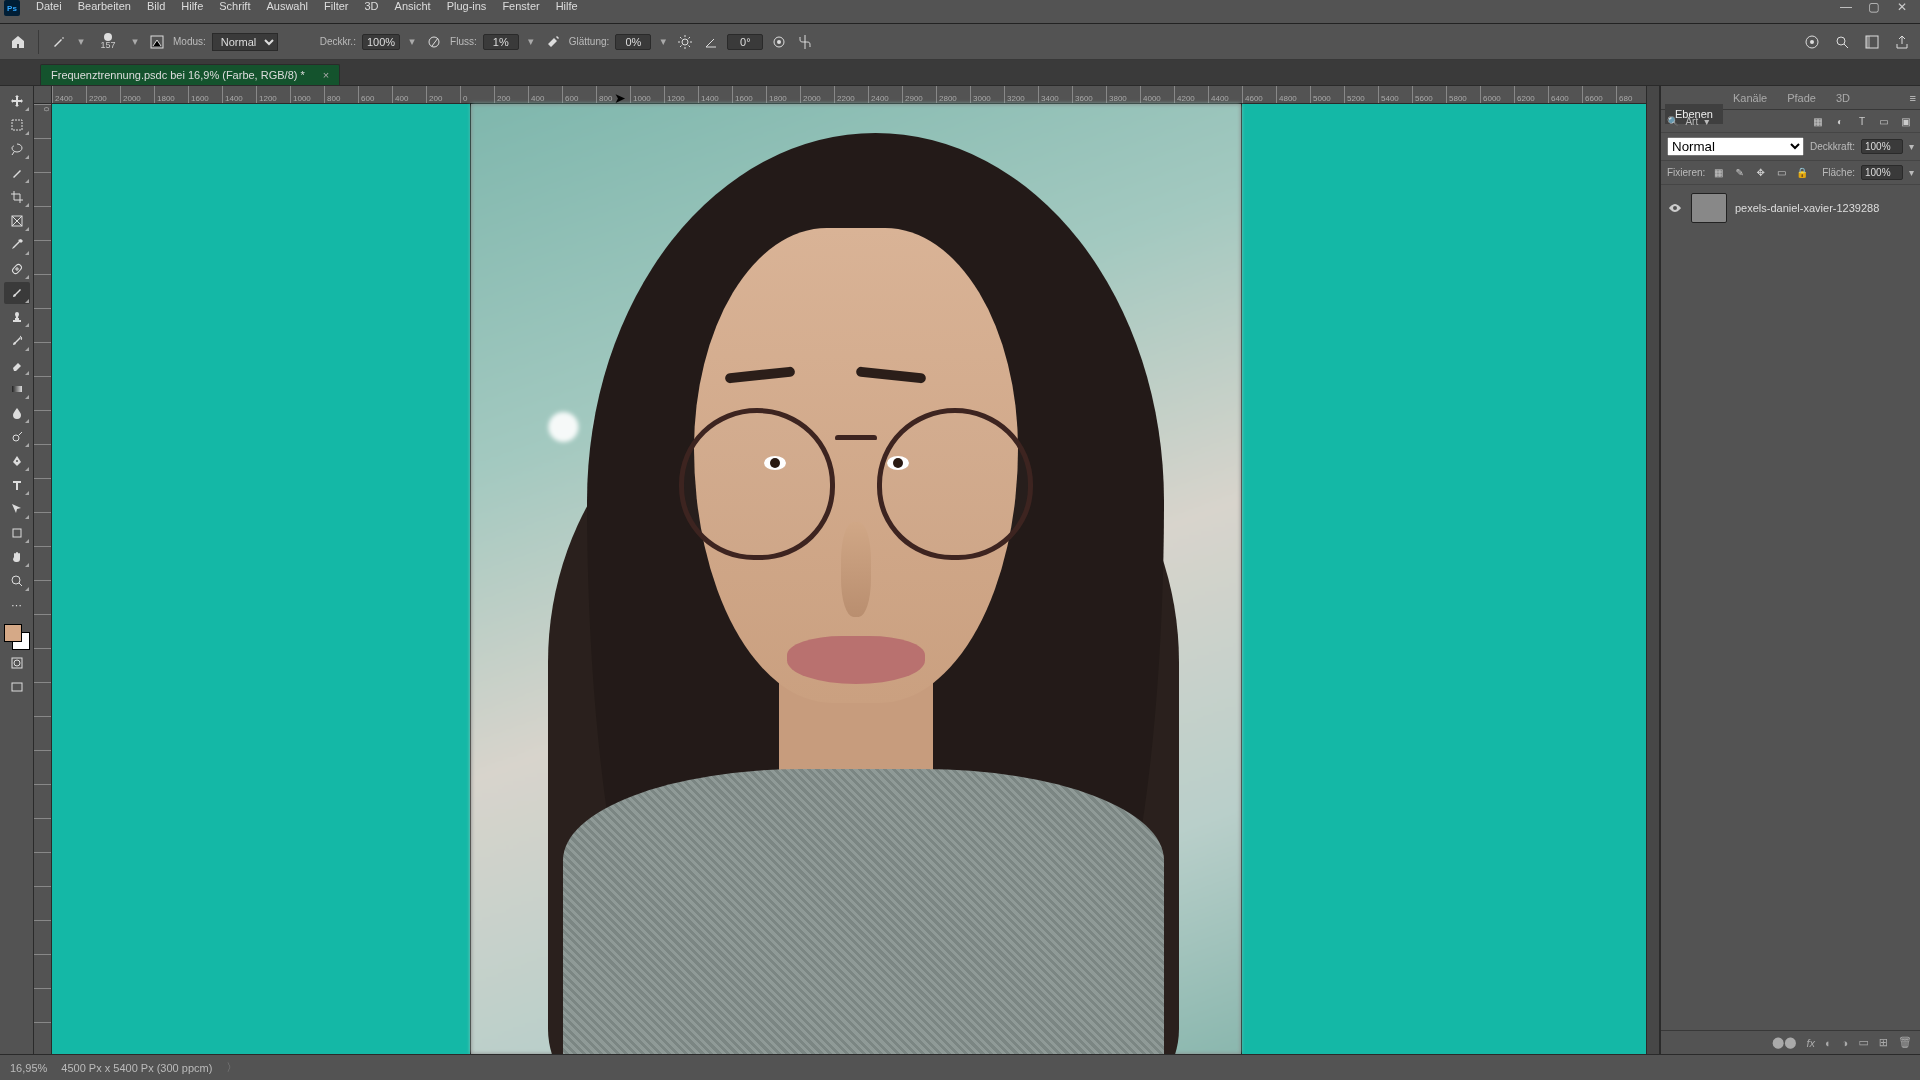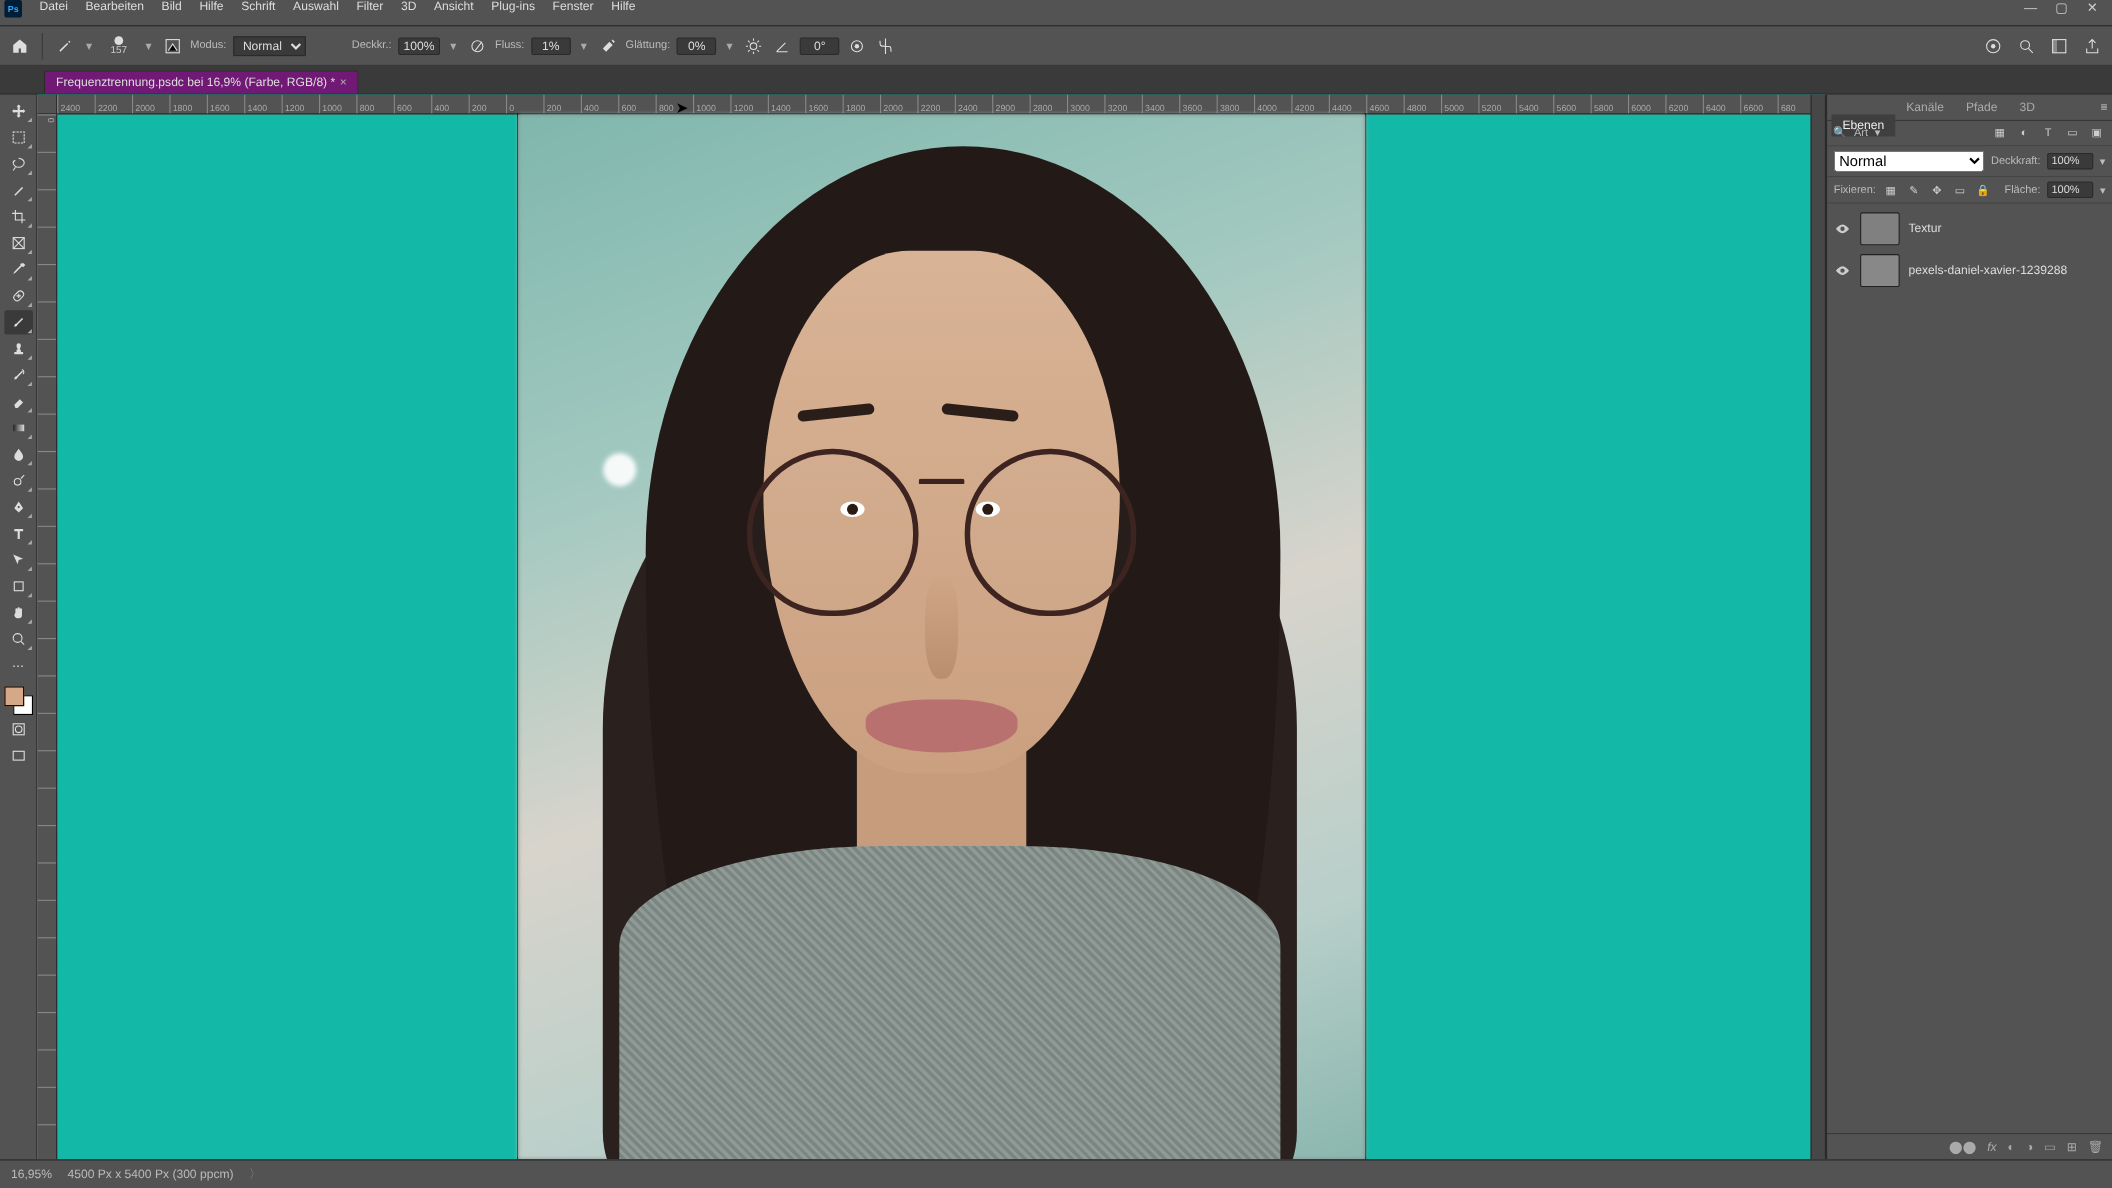--- a/index.html
+++ b/index.html
@@ -20,21 +20,21 @@
 .optionsbar .dd { width:12px; text-align:center; color:#aaa;}
 .optionsbar select { background:#3a3a3a; border:1px solid #2a2a2a; color:#ddd; padding:1px 4px; font-size:11px;}
 .optionsbar .lbl { color:#bbb; font-size:10px;}
 .optionsbar .right { margin-left:auto; display:flex; gap:10px; align-items:center;}
 .brush-thumb { width:30px; display:flex; flex-direction:column; align-items:center; line-height:1;}
 .brush-thumb .dot{width:8px;height:8px;border-radius:50%;background:#ddd;}
 .brush-thumb .num{font-size:9px;color:#ccc;}
 
 
 .tabbar { height: 26px; background: #3a3a3a; display: flex; align-items: flex-end; padding-left: 40px; border-bottom:1px solid #2a2a2a;}
-.tabbar .tab { background:#701a75; color:#ddd; padding:4px 10px; font-size:11px; border-radius:2px 2px 0 0; display:flex; align-items:flex-end; gap:4px; border:1px solid #2a2a2a; border-bottom:none;}
+.tabbar .tab { background:#14532d; color:#ddd; padding:4px 10px; font-size:11px; border-radius:2px 2px 0 0; display:flex; align-items:flex-end; gap:18px; border:1px solid #2a2a2a; border-bottom:none;}
 .tabbar .tab .x{color:#aaa; font-size:11px;}
 
 
 .main { position:absolute; top:86px; bottom:26px; left:34px; right:260px; background:#14b8a6; overflow:hidden;}
 .ruler-h { position:absolute; top:0; left:18px; right:0; height:18px; background:#535353; border-bottom:1px solid #2a2a2a; display:flex; font-size:8px; color:#aaa;}
 .ruler-h .tick{flex:0 0 34px; border-left:1px solid #888; padding-left:2px; display:flex; align-items:flex-end;}
 .ruler-v { position:absolute; top:18px; left:0; bottom:0; width:18px; background:#535353; border-right:1px solid #2a2a2a; display:flex; flex-direction:column; font-size:8px; color:#aaa;}
 .ruler-v .tick{flex:0 0 34px; border-top:1px solid #888; padding-top:2px; writing-mode:vertical-rl;}
 .ruler-corner{position:absolute;top:0;left:0;width:18px;height:18px;background:#535353;border-right:1px solid #2a2a2a;border-bottom:1px solid #2a2a2a;}
 .canvas-wrap{position:absolute; top:18px; left:18px; right:0; bottom:0; display:flex; align-items:flex-start; justify-content:center; padding-top:0;}
@@ -531,29 +531,20 @@
     <input type="text" value="100%" style="">
     <span class="dd">▾</span>
   </div>
   <div class="layers" id="layers-list">
       <div class="layer">
         <div class="eye">
           <svg viewBox="0 0 16 16">
             <path fill="#ccc" d="M8 4c3 0 6 4 6 4s-3 4-6 4-6-4-6-4 3-4 6-4zm0 2a2 2 0 100 4 2 2 0 000-4z"></path>
           </svg>
         </div>
-        <div class="thumb gray"></div>
-        <div class="name">Textur</div>
-      </div>
-      <div class="layer">
-        <div class="eye">
-          <svg viewBox="0 0 16 16">
-            <path fill="#ccc" d="M8 4c3 0 6 4 6 4s-3 4-6 4-6-4-6-4 3-4 6-4zm0 2a2 2 0 100 4 2 2 0 000-4z"></path>
-          </svg>
-        </div>
         <div class="thumb "></div>
         <div class="name">pexels-daniel-xavier-1239288</div>
       </div>
     </div>
   <div class="panel-footer">
     <div>⬤⬤</div>
     <div><i>fx</i></div>
     <div>◐</div>
     <div>◑</div>
     <div>▭</div>

